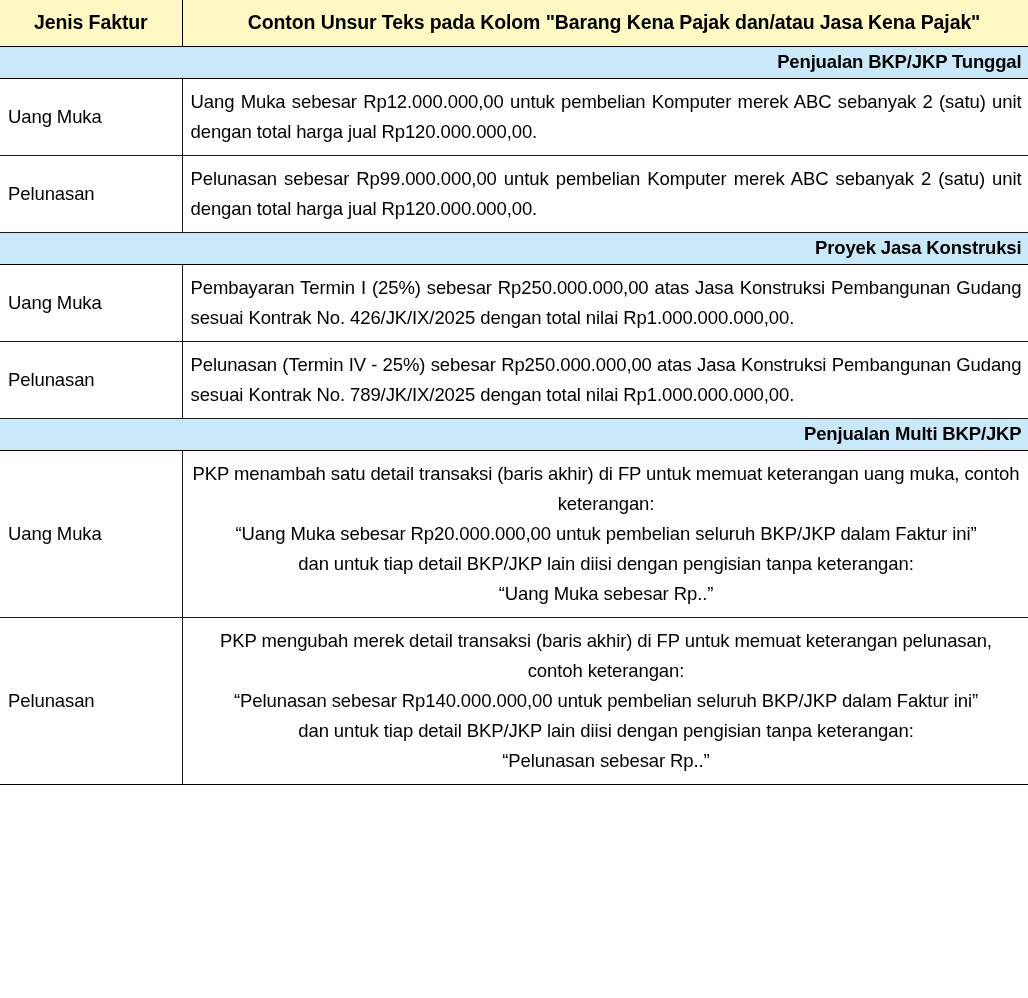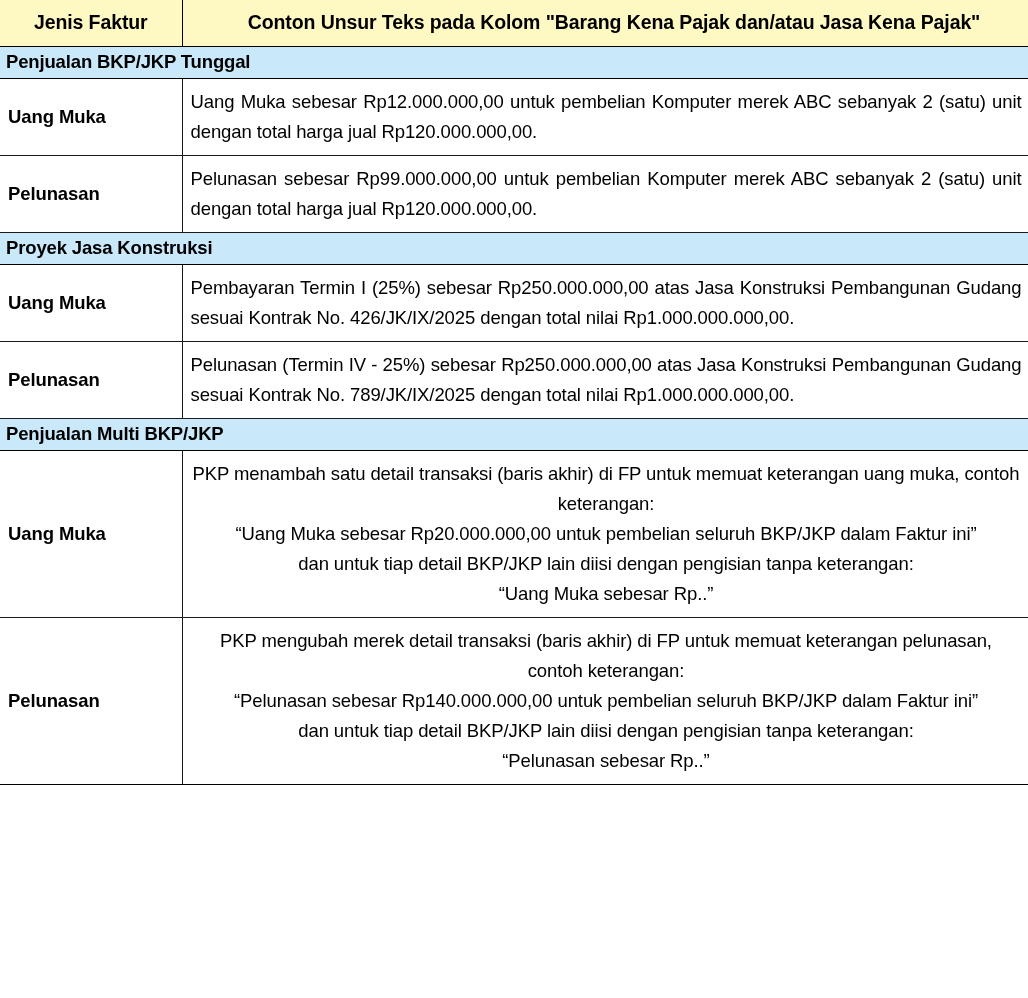--- a/index.html
+++ b/index.html
@@ -46,34 +46,34 @@
 
   
   tr.section-row td {
     background: #c9e8fa;
     border-top: 1.4px solid #000000;
     border-bottom: 1.4px solid #000000;
     padding: 4px 6px 5px 6px;
     font-size: 18.5px;
     font-weight: bold;
     line-height: 1.2;
-    text-align: left;
+    text-align: right;
     letter-spacing: -0.15px;
   }
 
   
   tr.data-row td {
     border-bottom: 1.1px solid #1a1a1a;
     vertical-align: middle;
     font-size: 18.5px;
     line-height: 1.62;
   }
   tr.data-row td.cell-jenis {
     border-right: 1.1px solid #1a1a1a;
-    font-weight: bold;
+    font-weight: normal;
     padding: 6px 8px 6px 8px;
     text-align: left;
     letter-spacing: -0.1px;
   }
   tr.data-row td.cell-contoh {
     padding: 8px 6px 8px 8px;
     text-align: justify;
     text-justify: inter-word;
     font-weight: normal;
     letter-spacing: -0.1px;

